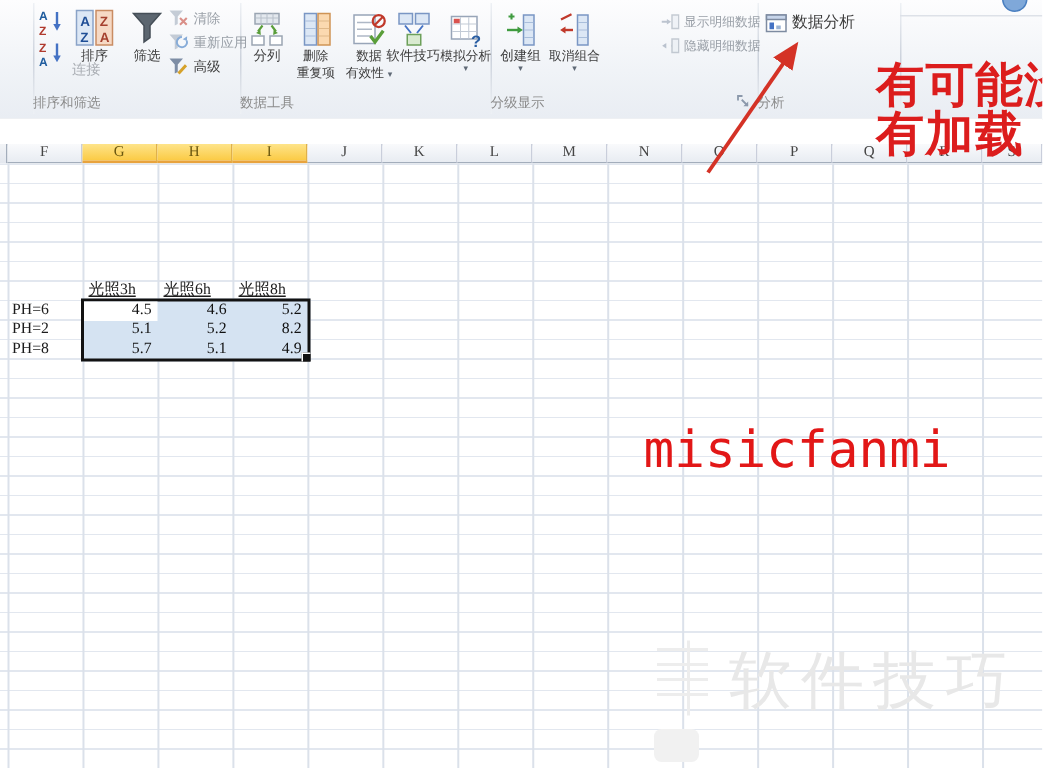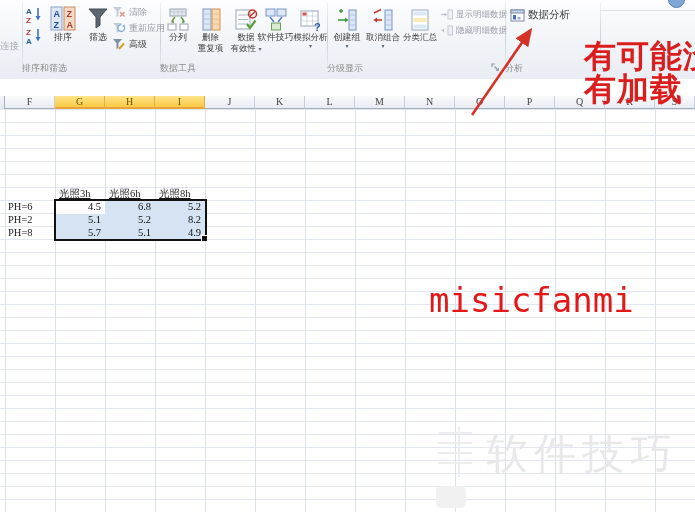--- a/index.html
+++ b/index.html
@@ -5,21 +5,21 @@
   html,body{margin:0;padding:0;background:#fff;}
   #app{position:relative;width:695px;height:512px;overflow:hidden;background:#fff;
        font-family:"Liberation Sans",sans-serif;-webkit-font-smoothing:antialiased;}
   
   .ribbon{position:absolute;left:0;top:0;width:695px;height:79px;
           background:linear-gradient(#fdfdfe,#f0f3f7 60%,#e9edf3);
           border-bottom:1px solid #c6ccd6;}
   .sep{position:absolute;top:2px;height:74px;width:1px;
        background:linear-gradient(#eef1f5,#ccd2dc,#eef1f5);}
   .gl{position:absolute;top:63px;font-size:9px;color:#8b8b8b;text-align:left;line-height:10px;}
-  .conn{position:absolute;left:0;top:40px;font-size:9.5px;color:#a9adb3;}
+  .conn{position:absolute;left:0;top:40px;font-size:9.5px;color:#a9adb3;padding-left:48px;}
   .blg{position:absolute;top:3px;height:60px;display:flex;flex-direction:column;
        align-items:center;font-size:9px;color:#3d3d3d;}
   .blg .ic{height:29px;display:flex;align-items:flex-end;justify-content:center;}
   .lb{line-height:10.5px;text-align:center;white-space:nowrap;}
   .lb.sm{font-size:8.5px;}
   .dd{font-size:6px;line-height:7px;color:#5f6975;}
   .bsm{position:absolute;display:flex;align-items:center;gap:3px;height:15px;
        font-size:9px;color:#3d3d3d;white-space:nowrap;}
   .bsm.dis{color:#9aa0a8;}
   .bsm.dis svg{opacity:.55;}
@@ -238,31 +238,20 @@
         <rect x="13" y="2" width="7" height="20" fill="#dce7f5" stroke="#7a96c4"></rect>
         <path d="M13.5 7h6 M13.5 12h6 M13.5 17h6" stroke="#a9bedb" stroke-width=".8"></path>
         <path d="M10 12 h-6" stroke="#c0392b" stroke-width="1.6"></path>
         <path d="M5 9.6 L1.4 12 L5 14.4 Z" fill="#c0392b"></path>
         <path d="M2 5 L9 1.5" stroke="#c0392b" stroke-width="1.4"></path>
           </svg>
         </span>
       <span class="lb sm">取消组合</span>
       <span class="dd">▾</span>
     </div>
-    <div class="blg" style="left:402px;width:36px">
-      <span class="ic">
-          <svg width="22" height="24">
-        <rect x="3" y="2" width="16" height="20" fill="#fff" stroke="#98a5b8"></rect>
-        <rect x="4.5" y="3.5" width="13" height="4" fill="#dce7f5"></rect>
-        <rect x="4.5" y="10" width="13" height="4" fill="#fde9b8"></rect>
-        <rect x="4.5" y="16.5" width="13" height="4" fill="#dce7f5"></rect>
-          </svg>
-        </span>
-      <span class="lb sm">分类汇总</span>
-    </div>
     <div class="bsm dis" style="left:441px;top:7px">
       <span>
           <svg width="12" height="11">
         <path d="M0 5.5 h4" stroke="#8b98ab" stroke-width="1.3"></path>
         <path d="M3.6 3.6 L6.4 5.5 L3.6 7.4 Z" fill="#8b98ab"></path>
         <rect x="7" y="1" width="4.5" height="9" fill="#e8edf3" stroke="#9aa5b2"></rect>
           </svg>
         </span>
       <span style="font-size:8.5px">显示明细数据</span>
     </div>
@@ -324,21 +313,21 @@
   <div class="thead" style="left:55px"><span>光照3h</span></div>
   <div class="thead" style="left:105px"><span>光照6h</span></div>
   <div class="thead" style="left:155px"><span>光照8h</span></div>
 
   <div class="rlab" style="top:200px">PH=6</div>
   <div class="rlab" style="top:213px">PH=2</div>
   <div class="rlab" style="top:226px">PH=8</div>
 
   <div class="selbox">
     <div class="scell active" style="left:0;top:0;width:49px">4.5</div>
-    <div class="scell" style="left:49px;top:0;width:50px">6.8</div>
+    <div class="scell" style="left:49px;top:0;width:50px">4.6</div>
     <div class="scell" style="left:99px;top:0;width:50px">5.2</div>
     <div class="scell" style="left:0;top:13px;width:49px">5.1</div>
     <div class="scell" style="left:49px;top:13px;width:50px">5.2</div>
     <div class="scell" style="left:99px;top:13px;width:50px">8.2</div>
     <div class="scell" style="left:0;top:26px;width:49px">5.7</div>
     <div class="scell" style="left:49px;top:26px;width:50px">5.1</div>
     <div class="scell" style="left:99px;top:26px;width:50px">4.9</div>
     <div class="handle"></div>
   </div>
 

